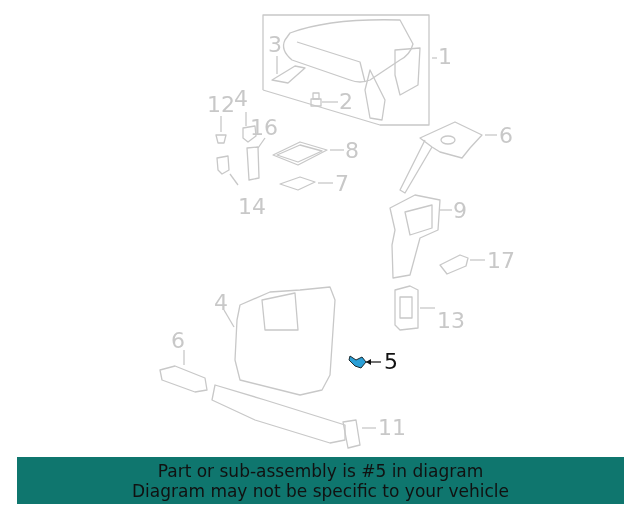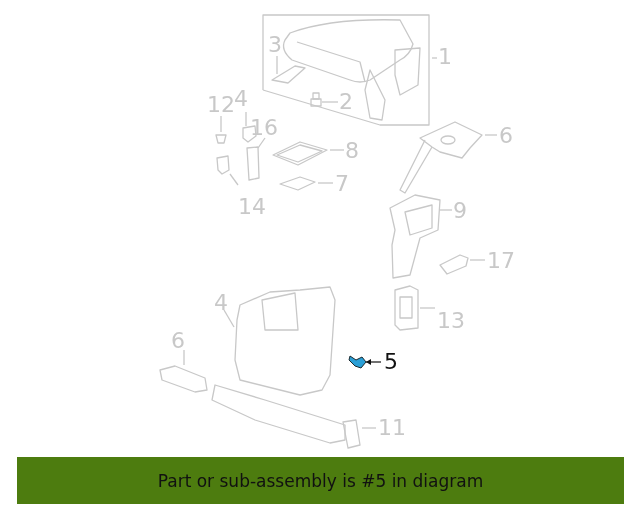--- a/index.html
+++ b/index.html
@@ -1,20 +1,20 @@
 <!DOCTYPE html>
 <html><head>
 <meta charset="utf-8">
 <style>
   html,body{margin:0;padding:0;background:#ffffff;}
   body{width:640px;height:512px;position:relative;overflow:hidden;font-family:"DejaVu Sans","Liberation Sans",sans-serif;}
   #diagram{position:absolute;left:0;top:0;width:640px;height:455px;}
   .callout{position:absolute;font-size:22px;color:#c8c8c8;line-height:1;font-family:"DejaVu Sans",sans-serif;}
   .callout.hl{color:#111111;}
-  #banner{position:absolute;left:17px;top:457px;width:607px;height:47px;background:#4d7c0f;
+  #banner{position:absolute;left:17px;top:457px;width:607px;height:47px;background:#0f766e;
     display:flex;flex-direction:column;align-items:center;justify-content:center;text-align:center;}
   #banner span{font-size:17px;color:#111;line-height:20px;font-family:"DejaVu Sans",sans-serif;}
 </style>
 </head>
 <body>
 
 <div id="diagram">
   <svg width="640" height="455" viewBox="0 0 640 455" fill="none" stroke="#c8c8c8" stroke-width="1.3" stroke-linejoin="round">
 
     <g>
@@ -118,13 +118,14 @@
   <span class="callout" style="left:171px;top:330px">6</span>
   <span class="callout" style="left:437px;top:310px">13</span>
   <span class="callout" style="left:238px;top:196px">14</span>
   <span class="callout" style="left:207px;top:94px">12</span>
   <span class="callout" style="left:250px;top:117px">16</span>
   <span class="callout" style="left:234px;top:88px">4</span>
 </div>
 
 <div id="banner">
   <span>Part or sub-assembly is #5 in diagram</span>
+  <span>Diagram may not be specific to your vehicle</span>
 </div>
 
 </body></html>

